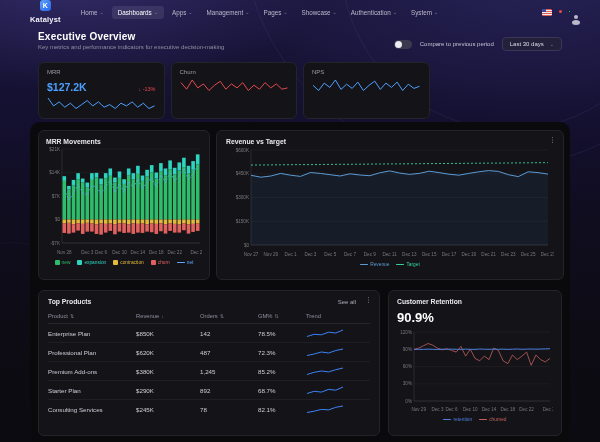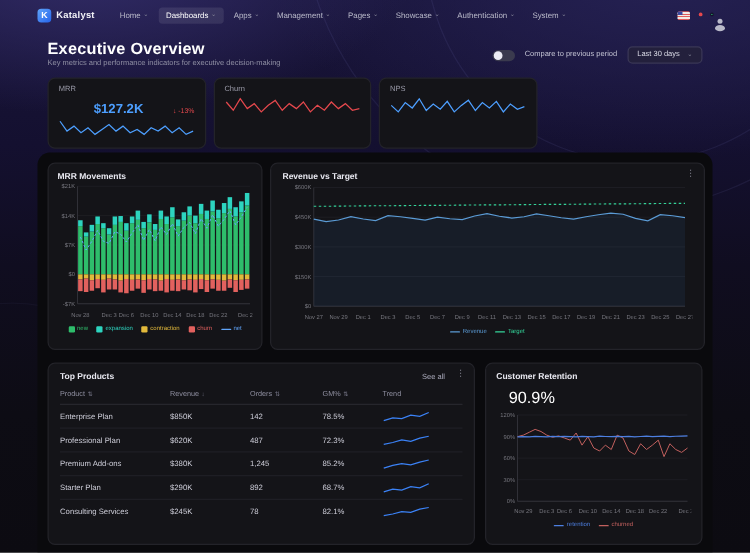--- a/index.html
+++ b/index.html
@@ -12,21 +12,21 @@
       linear-gradient(180deg,#19153a 0%,#141030 26%,#100d20 48%,#0d0c14 75%,#0c0b11 100%);
     color:#d6d6de; position:relative;
   }
   .ring { position:absolute; border:1px solid rgba(140,140,220,.10); border-radius:50%; pointer-events:none; }
   .r1 { width:340px; height:340px; right:-80px; top:-210px; }
   .r2 { width:500px; height:500px; right:-140px; top:-330px; }
   .r3 { width:260px; height:260px; left:-120px; bottom:-60px; opacity:.5; }
 
   
   .nav { position:absolute; top:0; left:0; right:0; height:24px; display:flex; align-items:center; padding:0 30px; }
-  .brand { display:flex; gap:4px; margin-right:14px; cursor:pointer; }
+  .brand { display:flex; align-items:center; gap:4px; margin-right:14px; cursor:pointer;flex-direction:column; }
   .logo { width:11px; height:11px; border-radius:3px; background:linear-gradient(135deg,#60a5fa,#2563eb);
           color:#fff; font-size:7px; font-weight:bold; display:flex; align-items:center; justify-content:center; }
   .brand b { font-size:7.5px; color:#f2f2f7; letter-spacing:.2px; }
   .nav-items { display:flex; align-items:center; gap:2px; }
   .nav-item { font-size:6.3px; color:#b9b9c9; padding:3px 6px; border-radius:3px; display:flex; align-items:center; gap:2px; cursor:pointer; white-space:nowrap; }
   .nav-item.active { background:rgba(255,255,255,.09); color:#fff; }
   .chev { font-size:5px; color:#8a8a9c; line-height:1; }
   .nav-right { margin-left:auto; display:flex; align-items:center; gap:9px; }
   .flag { width:10px; height:7px; border-radius:1.5px; overflow:hidden; position:relative; cursor:pointer;
           background:repeating-linear-gradient(180deg,#e05c5c 0 1px,#f2ece6 1px 2px); }
@@ -37,21 +37,21 @@
   .bell::after { content:""; display:block; position:absolute; left:3px; top:7px; width:2px; height:1.5px; background:#cfcfdd; border-radius:50%; }
   .dot-red { position:absolute; right:-1px; top:-2px; width:3px; height:3px; border-radius:50%; background:#e5484d; }
   .avatarwrap { position:relative; cursor:pointer; }
   .avatar { width:12px; height:12px; border-radius:50%; background:#4a4a5a; position:relative; overflow:hidden; }
   .avatar::before { content:""; position:absolute; left:4px; top:2.5px; width:4px; height:4px; border-radius:50%; background:#b9b9c9; }
   .avatar::after { content:""; position:absolute; left:2px; top:7.5px; width:8px; height:5px; border-radius:50%; background:#b9b9c9; }
   .dot-green { position:absolute; right:-1px; bottom:-1px; width:3.5px; height:3.5px; border-radius:50%; background:#30c176; border:1px solid #14122b; }
 
   
   .pagehead { position:absolute; top:31px; left:38px; }
-  .pagehead h1 { font-size:13px; font-weight:bold; color:#ffffff; letter-spacing:.2px; }
+  .pagehead h1 { font-size:10px; font-weight:bold; color:#ffffff; letter-spacing:.2px; }
   .pagehead p { font-size:6px; color:#8f8fa3; margin-top:2px; }
   .head-controls { position:absolute; top:37px; right:38px; display:flex; align-items:center; gap:8px; }
   .toggle { width:18px; height:9px; border-radius:5px; background:#3a3a4e; position:relative; cursor:pointer; flex:none; }
   .toggle i { position:absolute; left:1px; top:1px; width:7px; height:7px; border-radius:50%; background:#ececf4; }
   .cmp-label { font-size:6px; color:#c2c2d2; }
   .range-btn { display:flex; align-items:center; gap:6px; background:#23203c; border:1px solid #3a3756; border-radius:4px;
                padding:3px 7px; font-size:6px; color:#dcdce8; cursor:pointer; }
 
   
   .kpis { position:absolute; top:62px; left:38px; width:524px; display:grid; grid-template-columns:repeat(4,1fr); gap:6px; }
@@ -84,21 +84,21 @@
   .tbl-head { display:flex; align-items:center; }
   .see-all { margin-left:auto; margin-right:14px; font-size:6px; color:#a9a9ba; cursor:pointer; }
   .cols, .trow { display:grid; grid-template-columns:88px 64px 58px 48px 1fr; align-items:center; }
   .cols { margin-top:8px; padding-bottom:4px; border-bottom:1px solid #26262c; font-size:5.8px; color:#8f8fa0; }
   .cols .sort { font-size:5px; color:#7a7a8c; margin-left:2px; cursor:pointer; }
   .trow { font-size:6.2px; color:#cdcdd8; padding:4.5px 0; border-bottom:1px solid #1e1e24; cursor:pointer; }
   .trow:last-child { border-bottom:none; }
   .trend-cell { height:9px; width:38px; }
 
   
-  .headline { font-size:13px; font-weight:normal; color:#ffffff; margin:5px 10px 3px; }
+  .headline { font-size:13px; font-weight:bold; color:#ffffff; margin:5px 0 3px; }
 </style>
 </head>
 <body>
 
 <div class="ring r1"></div>
 <div class="ring r2"></div>
 <div class="ring r3"></div>
 
 <div class="nav">
   <div class="brand">
@@ -166,21 +166,21 @@
   <span class="range-btn">
     <span>Last 30 days</span>
     <span class="chev">⌄</span>
   </span>
 </div>
 
 <div class="kpis">
   <div class="kpi">
     <div class="lbl">MRR</div>
     <div class="vrow">
-      <span class="val" style="color: rgb(77, 159, 255); margin-left: 28px;">$127.2K</span>
+      <span class="val" style="color: rgb(77, 159, 255);">$127.2K</span>
       <span class="delta" style="color: rgb(229, 72, 77);">↓ -13%</span>
     </div>
     <div class="spark"><svg width="108.5" height="13">
           <polyline points="1.0,1.0 6.6,8.9 12.2,4.9 17.8,10.2 23.4,6.2 29.0,11.5 34.6,7.6 40.2,3.6 45.8,8.9 51.4,4.9 57.1,10.2 62.7,7.6 68.3,11.5 73.9,6.2 79.5,8.9 85.1,4.9 90.7,10.2 96.3,6.2 101.9,11.5 107.5,8.9" fill="none" stroke="#4d9fff" stroke-width="1"></polyline>
         </svg></div>
   </div>
   <div class="kpi">
     <div class="lbl">Churn</div>
     <div class="spark"><svg width="108.5" height="13">
           <polyline points="1.0,3.6 6.6,10.2 12.2,1.0 17.8,8.9 23.4,4.9 29.0,11.5 34.6,6.2 40.2,2.3 45.8,10.2 51.4,4.9 57.1,8.9 62.7,3.6 68.3,11.5 73.9,6.2 79.5,10.2 85.1,3.6 90.7,8.9 96.3,4.9 101.9,10.2 107.5,8.9" fill="none" stroke="#e5484d" stroke-width="1"></polyline>

